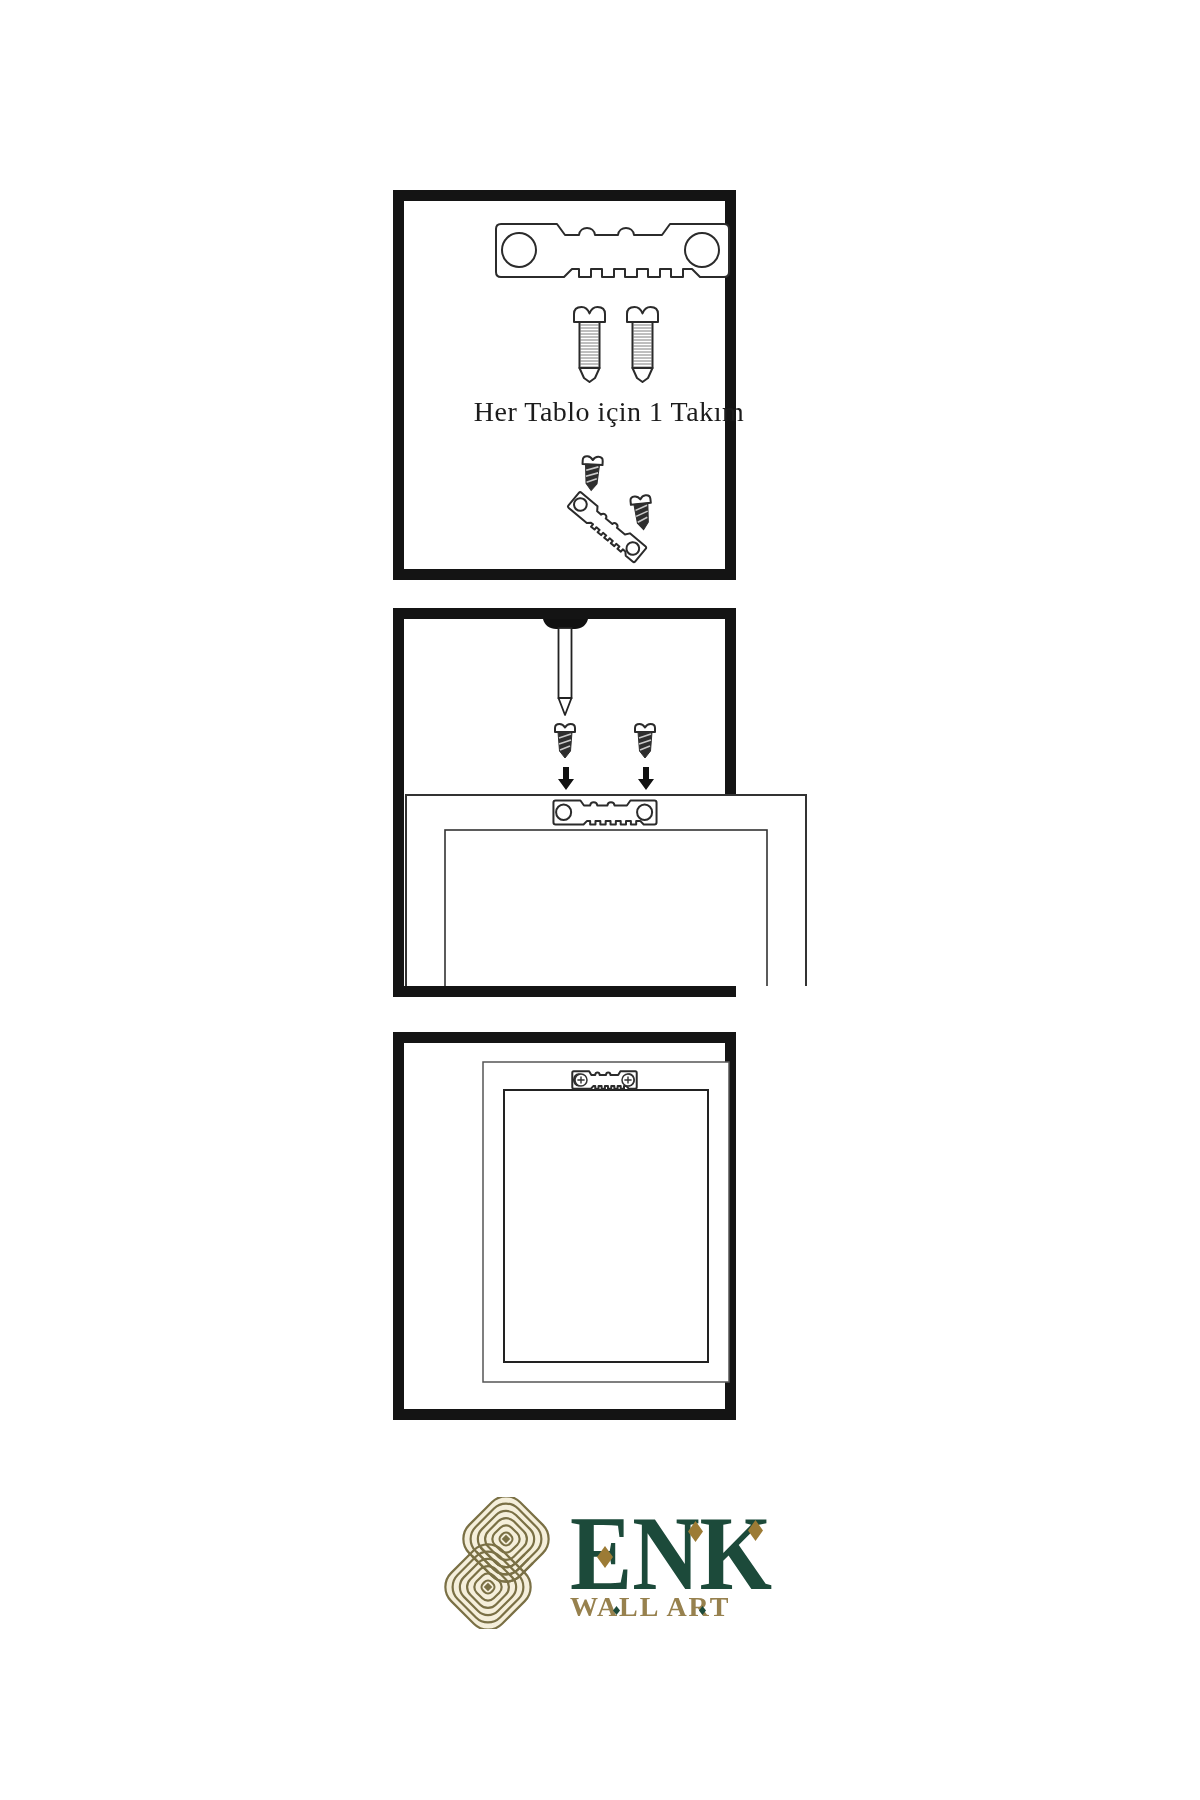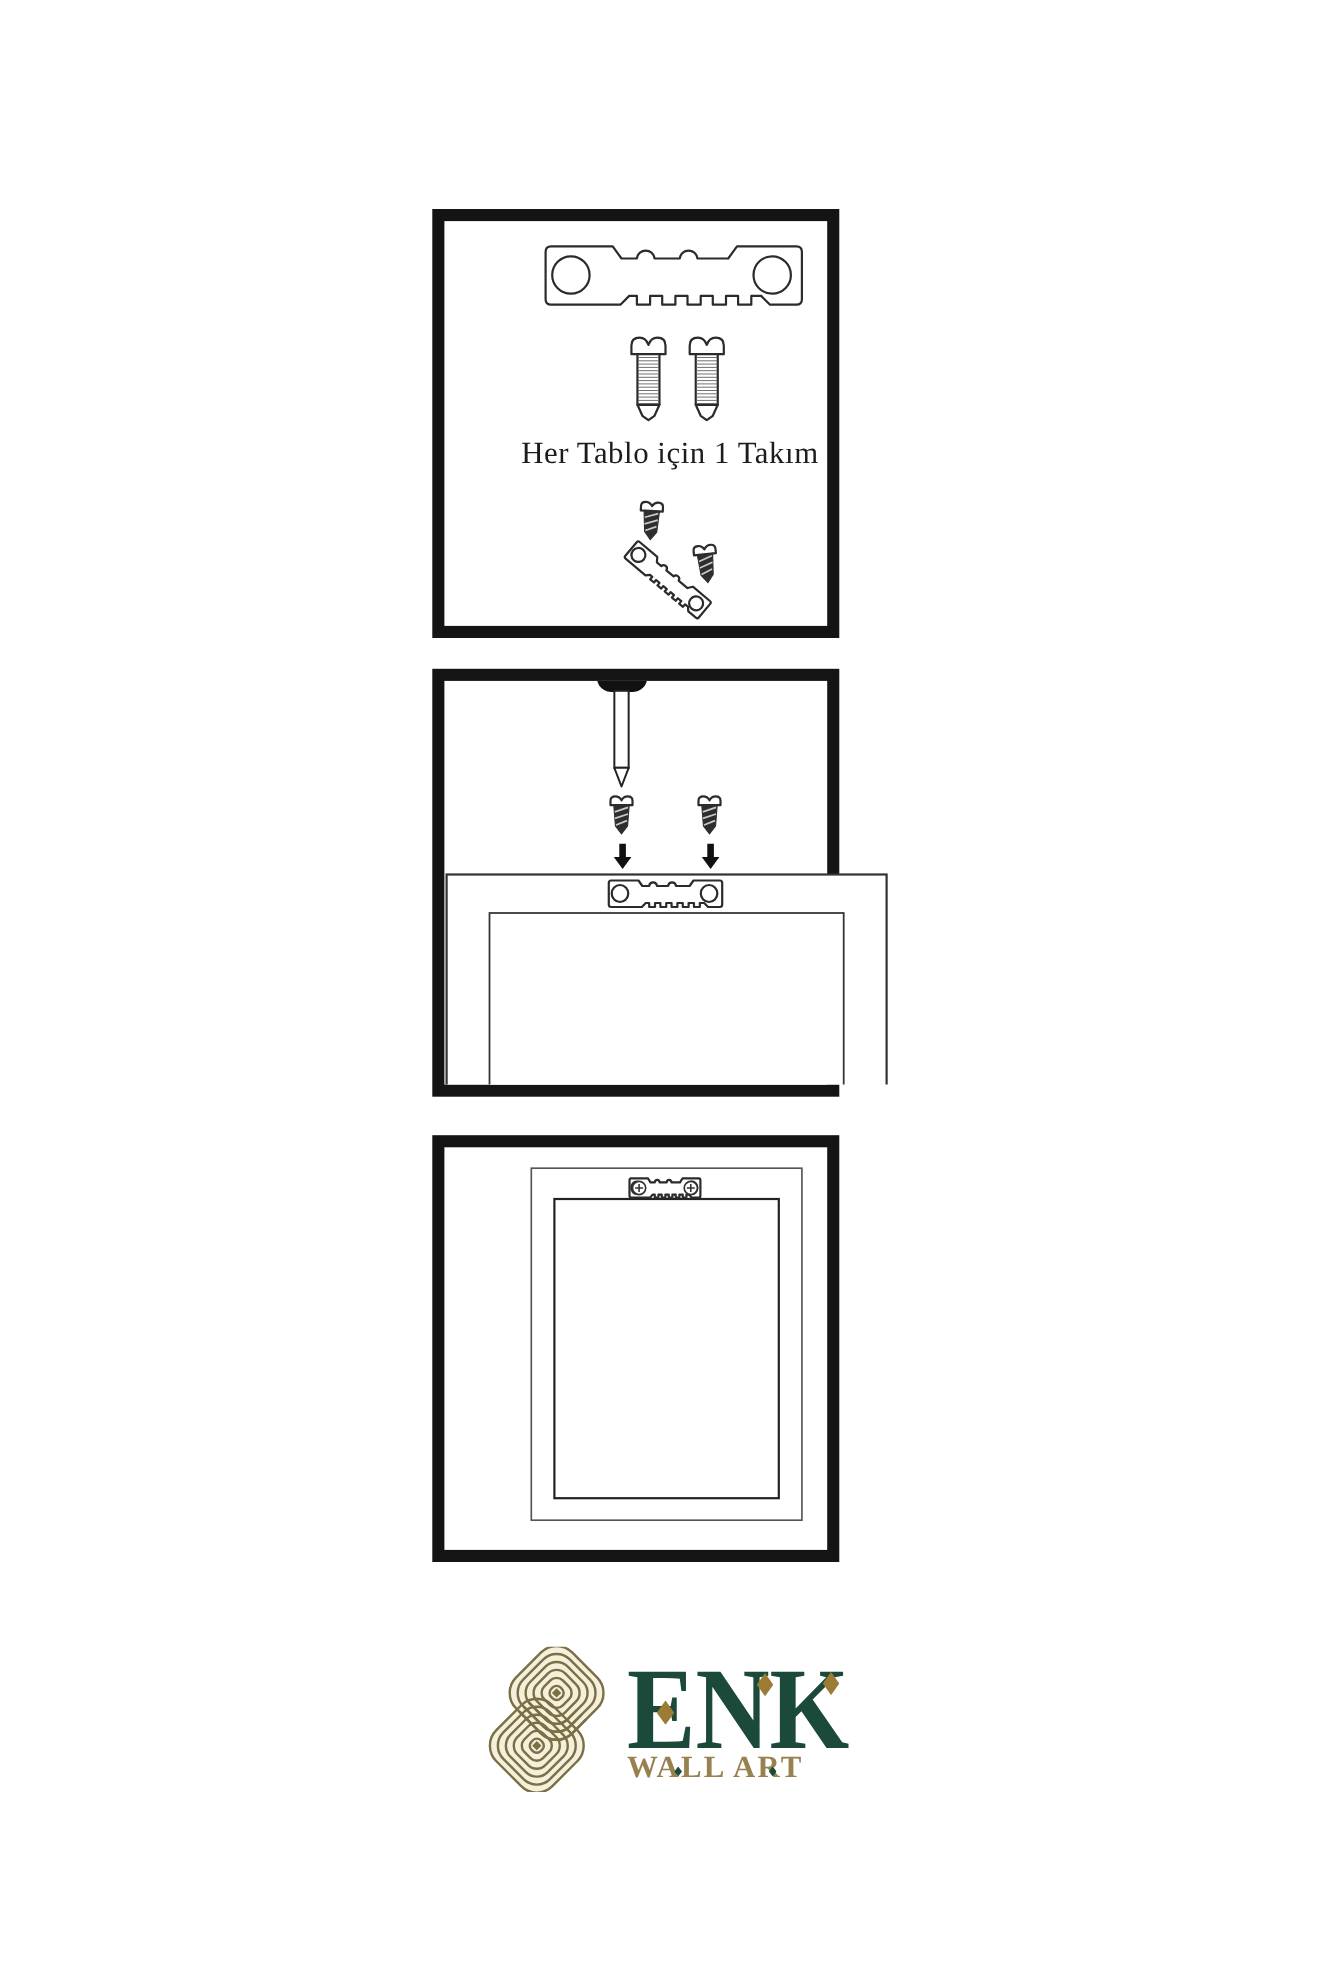--- a/index.html
+++ b/index.html
@@ -1,21 +1,21 @@
 <!DOCTYPE html>
 <html><head>
 <meta charset="utf-8">
 <style>
   html,body{margin:0;padding:0;}
   body{
     width:1200px;height:1800px;position:relative;background:#ffffff;
     font-family:"Liberation Serif", serif;overflow:hidden;
   }
   .panel{
-    position:absolute;left:393px;width:370px;box-sizing:border-box;
+    position:absolute;left:393px;width:343px;box-sizing:border-box;
     border:11px solid #141414;background:#ffffff;
   }
   #panel1{top:190px;height:390px;}
   #panel2{top:608px;height:389px;}
   #panel3{top:1032px;height:388px;}
   .panel svg{display:block;}
   .hardware{fill:#ffffff;stroke:#2b2b2b;stroke-width:2;stroke-linejoin:round;}
   .caption-text{
     font-family:"Liberation Serif", serif;font-weight:400;
     fill:#1c1c1c;letter-spacing:.5px;

